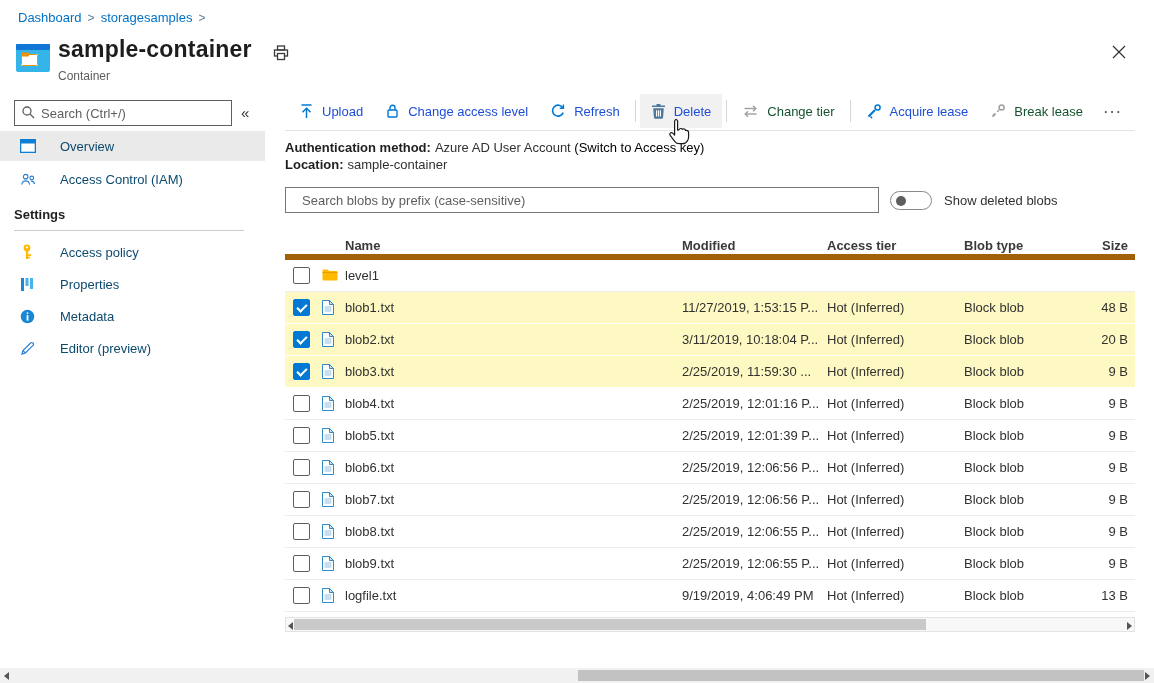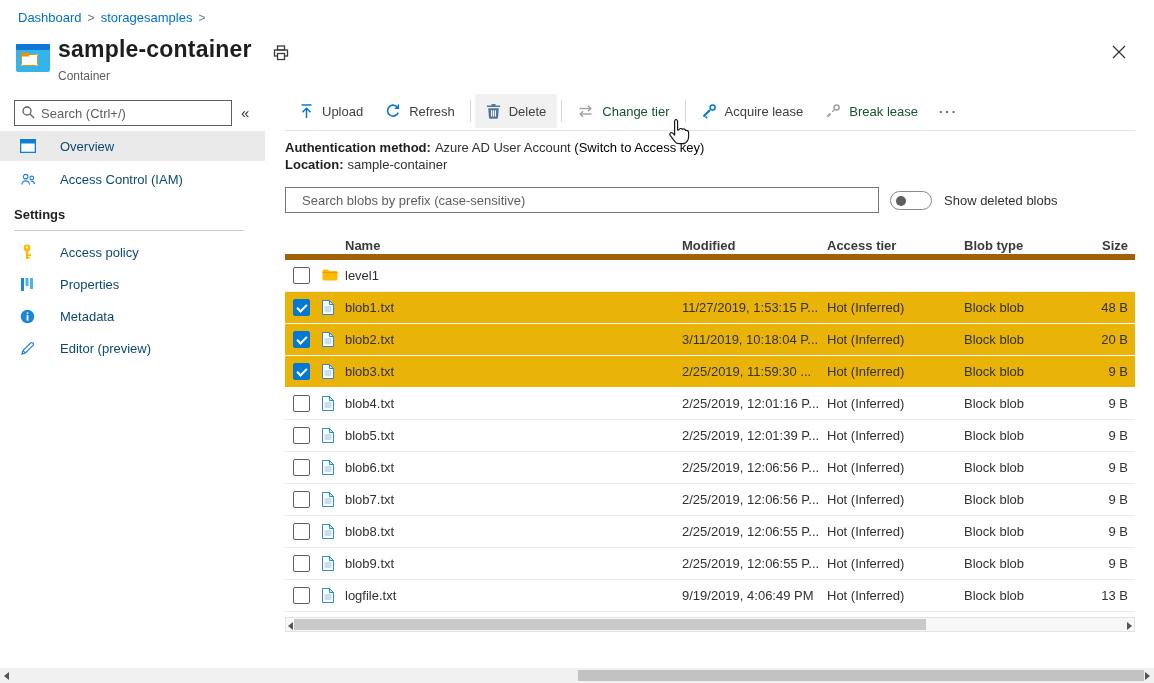--- a/index.html
+++ b/index.html
@@ -27,21 +27,21 @@
   .collapse{position:absolute;left:241px;top:104px;font-size:15px;color:#323130;cursor:pointer}
   .nav-item{position:absolute;left:0;width:265px;height:30px;display:flex;align-items:center;cursor:pointer}
   .nav-item .nav-ic{width:16px;margin-left:20px;display:flex;align-items:center}
   .nav-item .nav-label{margin-left:24px;color:#0c4a6e}
   .nav-item.selected{background:#eaeaea}
   .group-header{position:absolute;left:14px;top:207px;font-weight:bold;color:#201f1e}
   .side-divider{position:absolute;left:14px;top:230px;width:230px;height:1px;background:#ccc}
 
   
   .toolbar{position:absolute;left:288px;top:94px;height:34px;display:flex;align-items:center}
-  .tb-btn{display:flex;align-items:center;height:34px;padding:0 11px;cursor:pointer;color:#404040;white-space:nowrap}
+  .tb-btn{display:flex;align-items:center;height:34px;padding:0 11px;cursor:pointer;color:#1d4ed8;white-space:nowrap}
   .tb-btn .tb-ic{margin-right:8px;display:flex;align-items:center}
   .tb-btn.disabled{color:#14532d;cursor:default}
   .tb-btn.pressed{background:#f1f1f1}
   .tb-sep{width:1px;height:22px;background:#d6d6d6;margin:0 4px}
   .tb-more{padding:0 10px;font-weight:bold;color:#605e5c;letter-spacing:2px;cursor:pointer}
   .toolbar-divider{position:absolute;left:285px;top:130px;width:850px;height:1px;background:#e3e3e3}
 
   
   .info-1{position:absolute;left:285px;top:140px}
   .info-2{position:absolute;left:285px;top:157px}
@@ -54,21 +54,21 @@
   .blob-search::placeholder{color:#605e5c}
   .toggle{position:absolute;left:890px;top:191px;width:42px;height:19px;border:1px solid #8a8886;border-radius:10px;background:#fff;cursor:pointer}
   .toggle .knob{position:absolute;left:5px;top:3.5px;width:10px;height:10px;border-radius:50%;background:#605e5c}
   .toggle-label{position:absolute;left:944px;top:193px;color:#323130}
 
   
   .table{position:absolute;left:285px;top:233px;width:850px}
   .thead{position:relative;height:27px;border-bottom:6px solid #a16207}
   .thead .cell{font-weight:bold;color:#3b3a39;top:5px}
   .row{position:relative;height:32px;border-bottom:1px solid #ededed;cursor:pointer}
-  .row.selected{background:#eab308;border-bottom-color:#fff}
+  .row.selected{background:#fef9c3;border-bottom-color:#fff}
   .cell{position:absolute;white-space:nowrap;top:8px}
   .c-name{left:60px}
   .c-mod{left:397px}
   .c-tier{left:542px}
   .c-type{left:679px}
   .c-size{right:7px}
   .c-check{position:absolute;left:8px;top:7px}
   .c-fic{position:absolute;left:37px;top:8px;display:flex}
   .checkbox{width:17px;height:17px;border:1px solid #605e5c;border-radius:2px;background:#fff;position:relative}
   .checkbox.checked{background:#0078d4;border-color:#0078d4}
@@ -197,20 +197,29 @@
         <svg width="15" height="16" viewBox="0 0 15 16" fill="none" stroke="#0078d4" stroke-width="1.5">
           <path d="M2.5 2h10"></path>
           <path d="M7.5 15V5.5"></path>
           <path d="M3.5 9.2 7.5 5.2l4 4"></path>
         </svg>
       </span>
     <span>Upload</span>
   </div>
   <div class="tb-btn">
     <span class="tb-ic">
+        <svg width="15" height="16" viewBox="0 0 15 16" fill="none" stroke="#0078d4" stroke-width="1.4">
+          <rect x="3" y="7" width="9" height="7" rx="1"></rect>
+          <path d="M5 7V4.8a2.5 2.5 0 0 1 5 0V7"></path>
+        </svg>
+      </span>
+    <span>Change access level</span>
+  </div>
+  <div class="tb-btn">
+    <span class="tb-ic">
         <svg width="16" height="16" viewBox="0 0 16 16" fill="none" stroke="#0078d4" stroke-width="1.6">
           <path d="M13.2 9.6A5.5 5.5 0 1 1 12.9 5"></path>
           <path d="M13.4 1.6v3.6h-3.6" stroke-width="1.4"></path>
         </svg>
       </span>
     <span>Refresh</span>
   </div>
   <div class="tb-sep"></div>
   <div class="tb-btn pressed">
     <span class="tb-ic">

